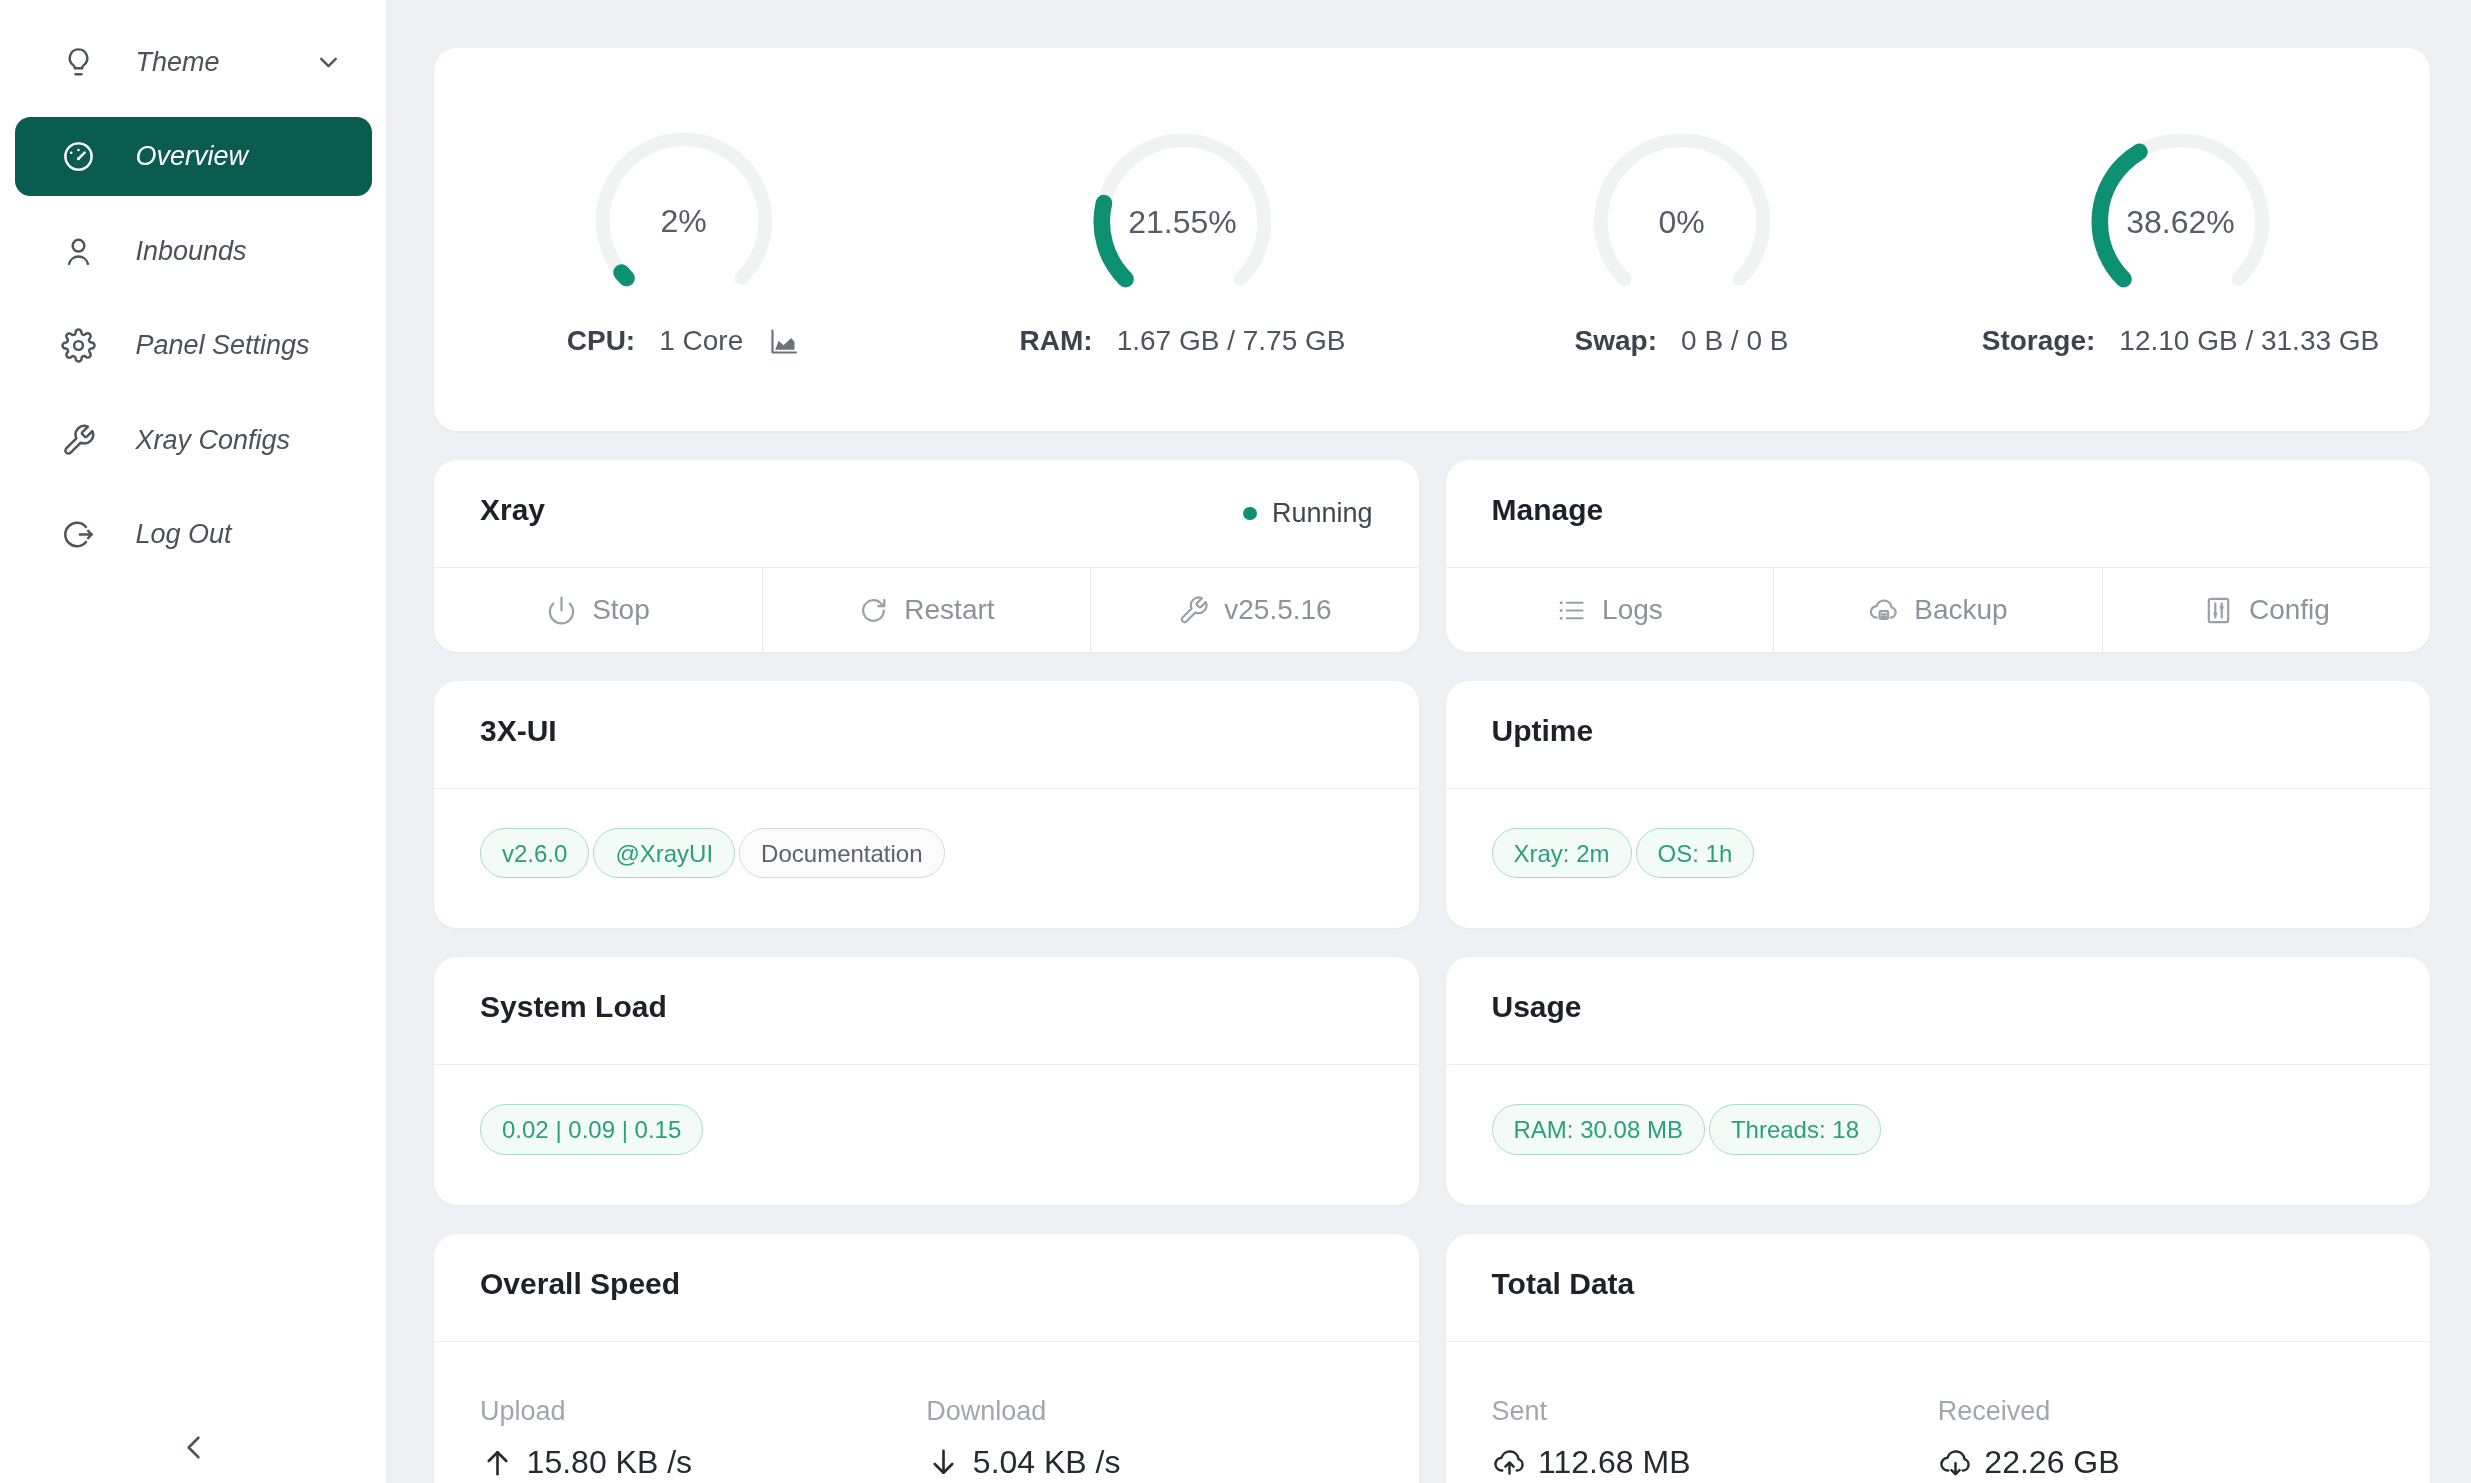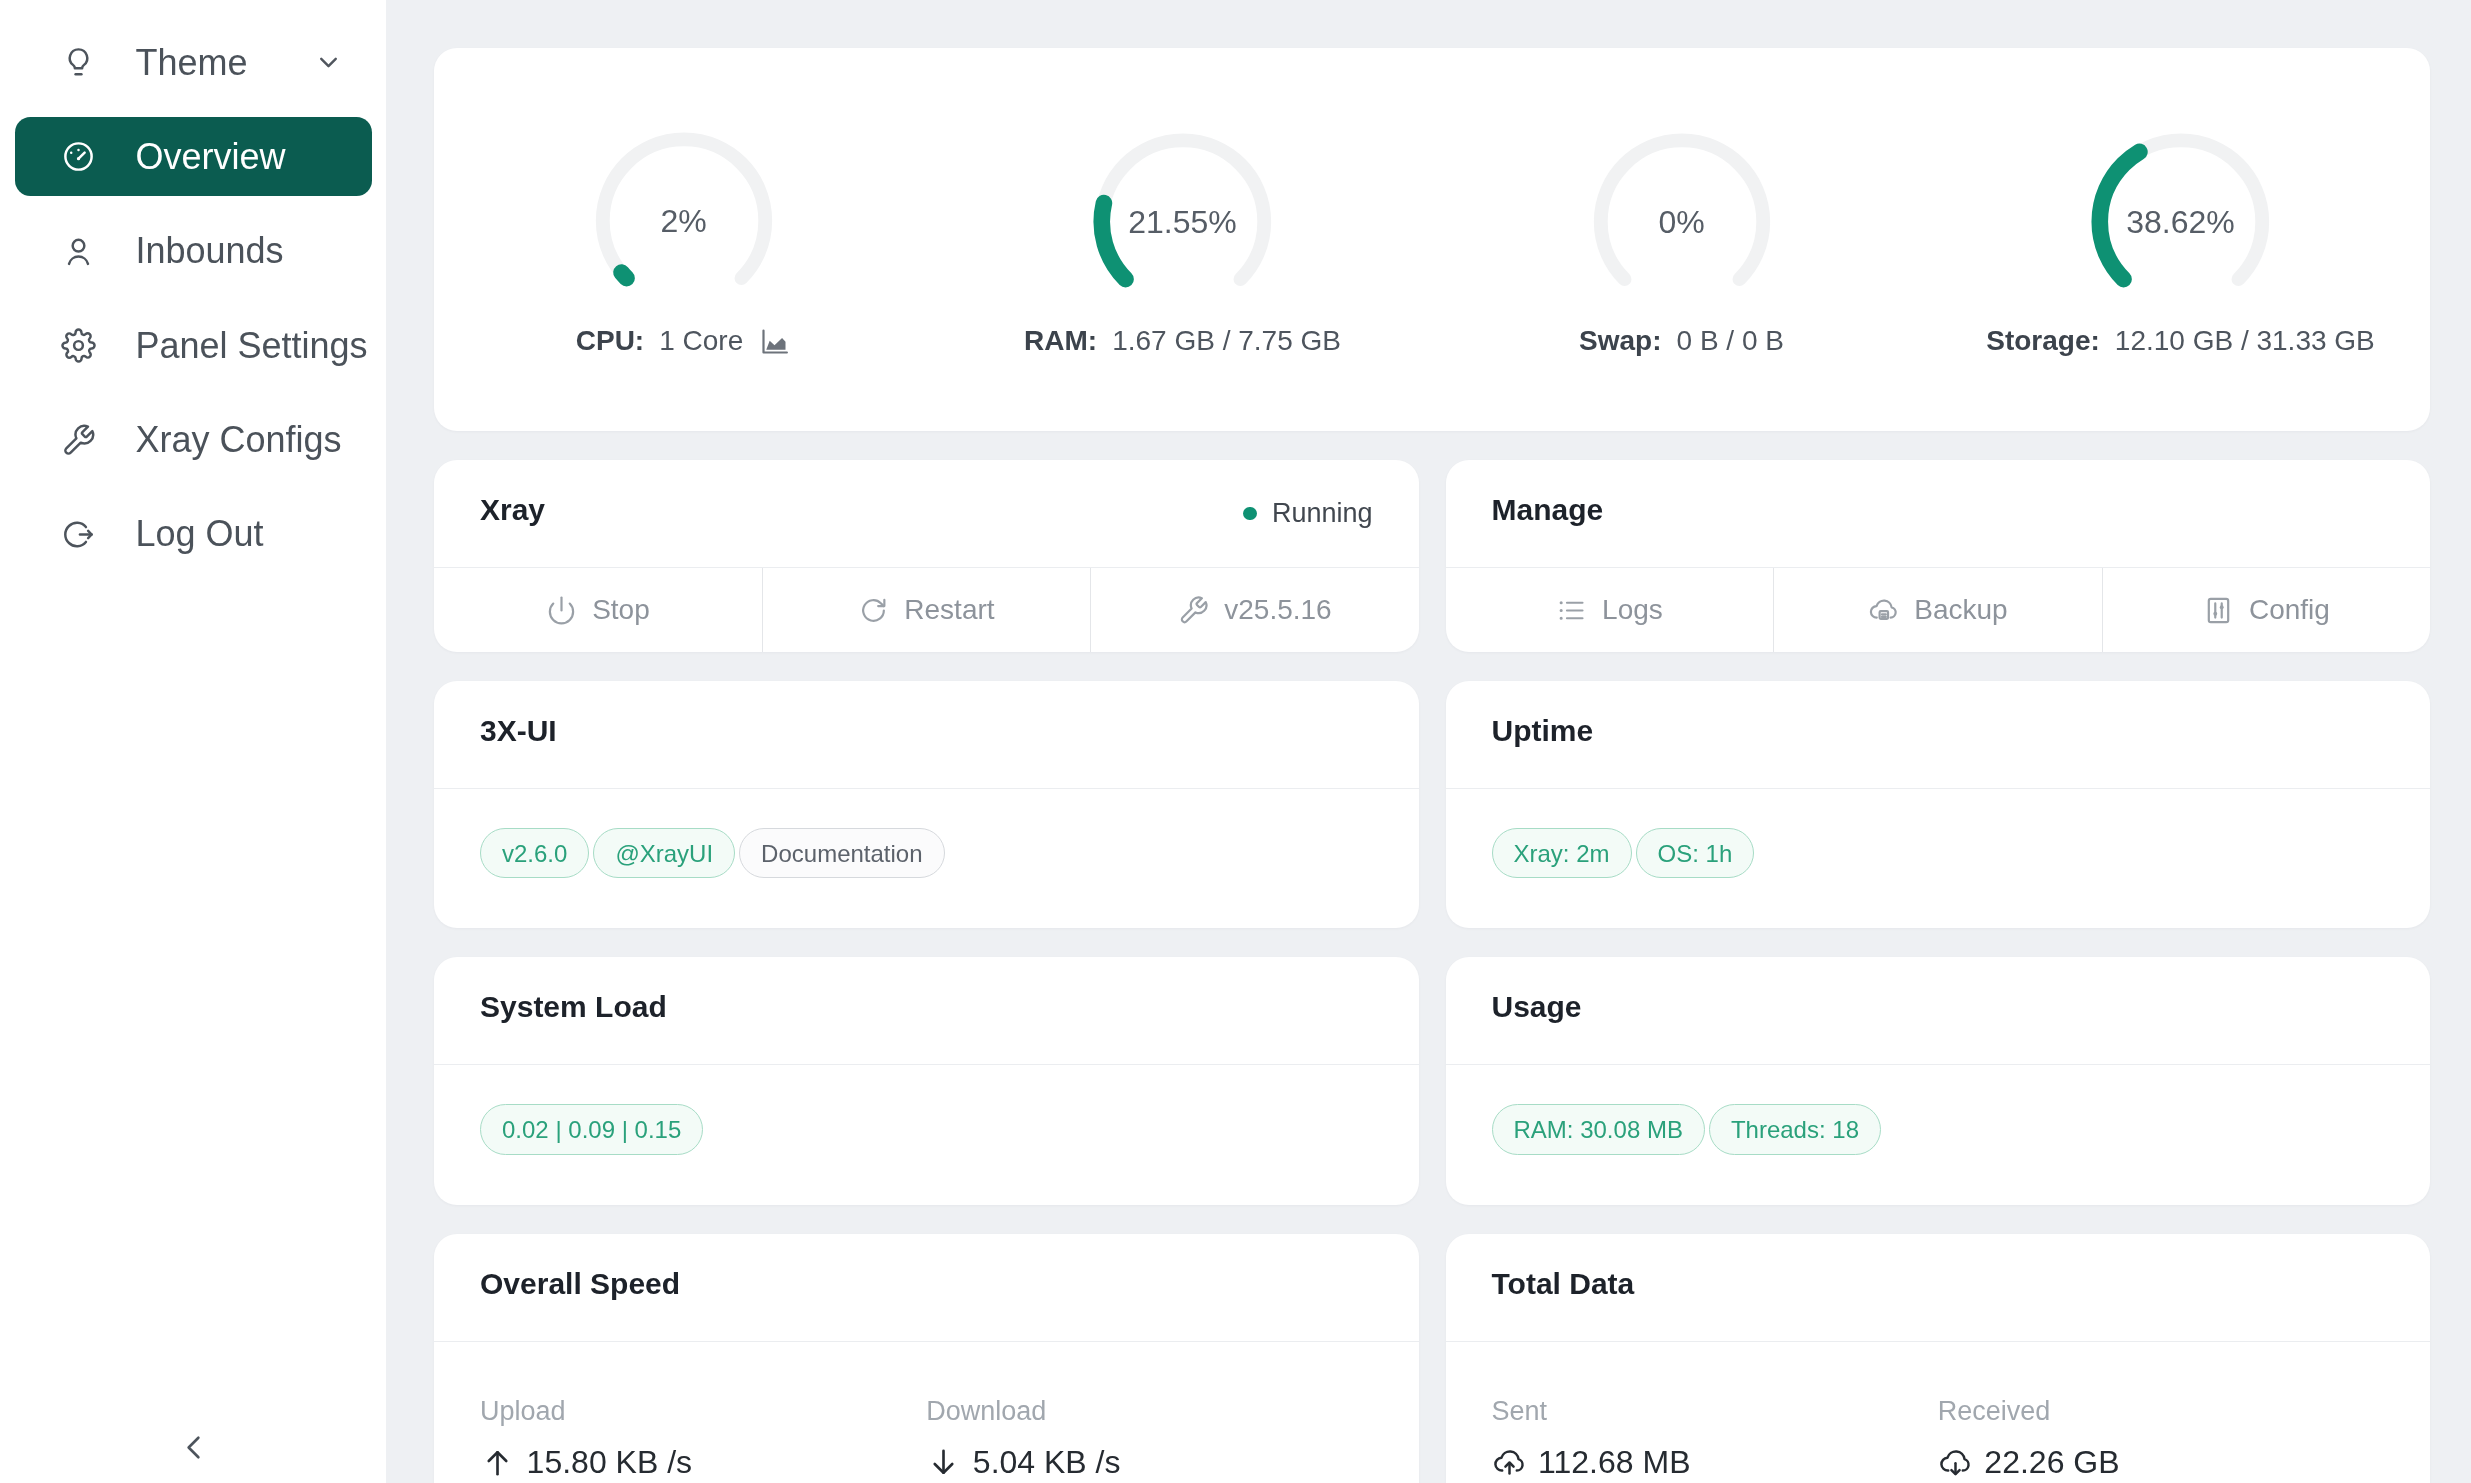--- a/index.html
+++ b/index.html
@@ -17,21 +17,21 @@
   }
   .nav-item {
     display: flex; align-items: center;
     height: 79px; margin: 0 13.5px 15.4px 15.4px;
     padding: 0 29px 0 46px; border-radius: 15.4px;
     color: #4b525a; cursor: pointer; background: transparent; border: none;
     font-size: 27px; width: calc(100% - 29px); text-align: left;
   }
   .nav-item .nav-icon { width: 35px; height: 35px; margin-right: 39px; color: #4d545c; flex: 0 0 auto; }
   .nav-item .nav-icon svg { width: 35px; height: 35px; display: block; }
-  .nav-item .nav-label { font-size: 36px; color: inherit; white-space: nowrap; }
+  .nav-item .nav-label { font-size: 27px; color: inherit; white-space: nowrap; font-style: italic; }
   .nav-item .nav-chevron { margin-left: auto; width: 29px; height: 29px; color: #50565e; }
   .nav-item .nav-chevron svg { width: 29px; height: 29px; display: block; }
   .nav-item.active { background: #0b5c50; color: #ffffff; }
   .nav-item.active .nav-icon { color: #ffffff; }
   .collapse-btn {
     position: absolute; bottom: 13.5px; left: 0; width: 100%;
     background: none; border: none; cursor: pointer;
     display: flex; justify-content: center; color: #4d545c;
   }
   .collapse-btn svg { width: 39px; height: 39px; }
@@ -48,21 +48,21 @@
   .gauges-card { height: 383px; display: flex; align-items: center; }
   .gauge-cell { flex: 1; display: flex; flex-direction: column; align-items: center; gap: 11.6px; }
   .gauge-wrap { position: relative; width: 222px; height: 192px; }
   .gauge-wrap svg { width: 222px; height: 192px; display: block; }
   .gauge-track { fill: none; stroke: #f1f2f3; stroke-width: 7.5; stroke-linecap: round; }
   .gauge-fill  { fill: none; stroke: #0e9173; stroke-width: 9;   stroke-linecap: round; }
   .gauge-pct {
     position: absolute; top: 52%; left: 0; right: 0; transform: translateY(-50%);
     text-align: center; font-size: 32px; color: #565d66;
   }
-  .gauge-label { font-size: 28px; color: #4e555e; display: flex; align-items: center; gap: 15px; white-space: nowrap; }
+  .gauge-label { font-size: 28px; color: #4e555e; display: flex; align-items: center; gap: 24px; white-space: nowrap; }
   .gauge-label b { color: #3c434c; font-weight: 700; }
   .chart-icon { width: 33px; height: 33px; color: #6d737b; cursor: pointer; }
   .chart-icon svg { width: 33px; height: 33px; display: block; }
 
   
   .card-head {
     display: flex; justify-content: space-between;
     padding: 33px 46px; min-height: 108px; border-bottom: 1px solid #ebedf0;
   }
   .card-title { font-size: 30px; font-weight: 700; color: #1d222a; }

